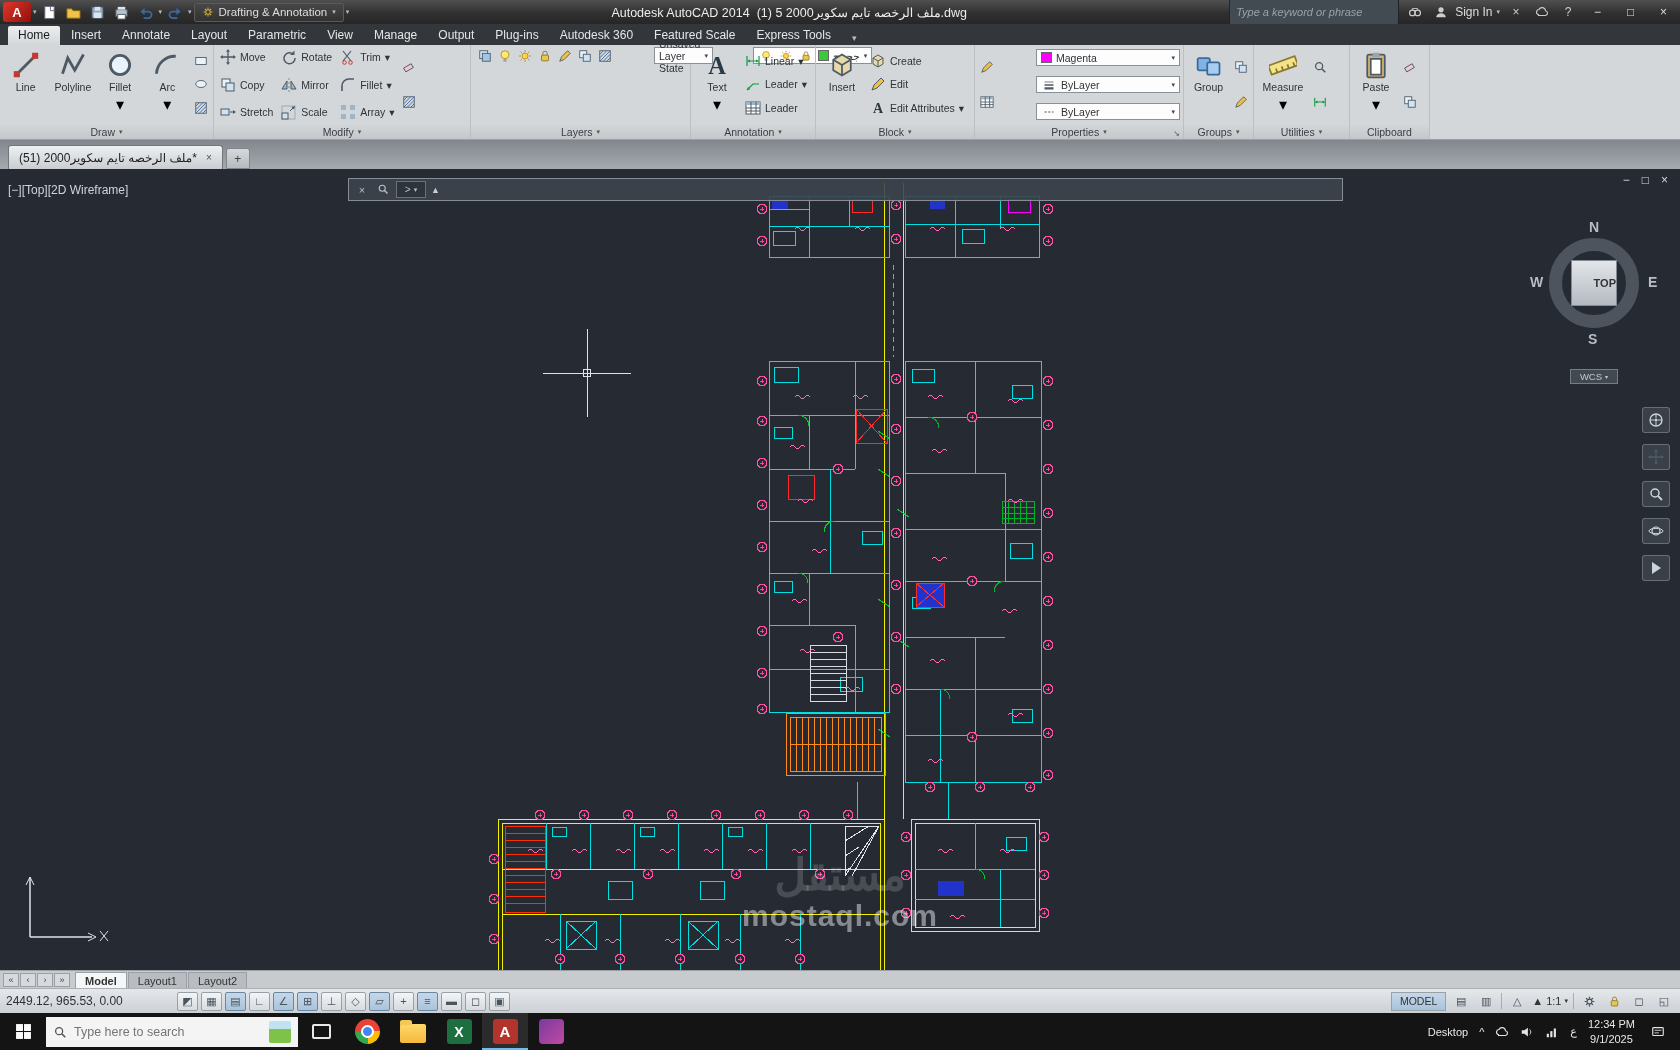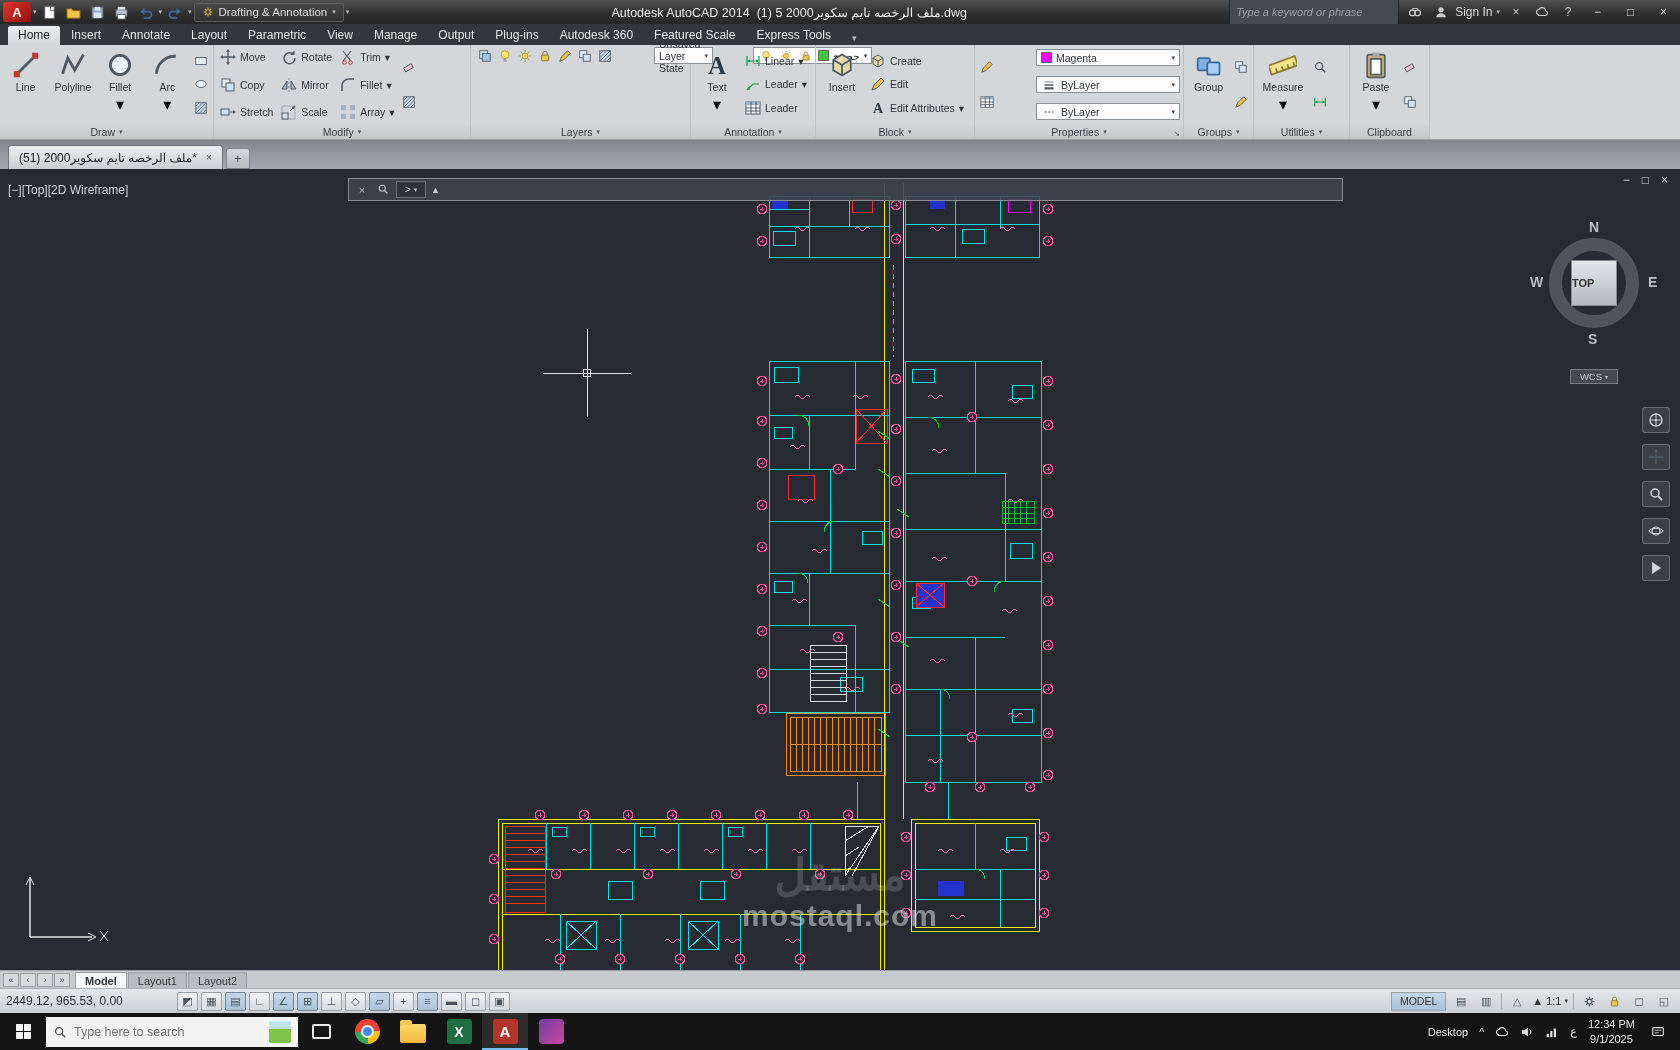--- a/index.html
+++ b/index.html
@@ -68,21 +68,21 @@
 .vp-label{position:absolute;left:8px;top:14px;color:#cfd4d9;font-size:12px;z-index:4;}
 .dwg-winctl{position:absolute;right:12px;top:4px;display:flex;gap:12px;color:#d4d8dc;font-size:12px;z-index:6;}
 .cmdbar{position:absolute;left:348px;top:9px;width:995px;height:23px;background:rgba(62,68,76,0.9);border:1px solid #878d93;display:flex;align-items:center;gap:5px;padding:0 5px;z-index:5;}
 .cmd-ic{color:#b8bec4;font-size:11px;width:16px;text-align:center;}
 .cmd-ic svg{width:12px;height:12px;}
 .cmd-prompt{min-width:30px;height:17px;background:#2e343b;border:1px solid #6a7076;color:#b8bec4;font-size:10px;display:flex;align-items:center;justify-content:center;gap:3px;padding:0 3px;}
 .cmd-input{flex:1;background:transparent;border:none;outline:none;color:#aeb4ba;font-size:13px;font-style:italic;font-family:"Liberation Sans",sans-serif;}
 .cmd-up{color:#c8ced4;font-size:9px;}
 .viewcube{position:absolute;left:1528px;top:50px;width:136px;height:180px;z-index:4;}
 .vc-ring{position:absolute;left:21px;top:19px;width:90px;height:90px;border-radius:50%;border:13px solid rgba(130,140,152,0.42);}
-.vc-face{position:absolute;left:43px;top:41px;width:46px;height:46px;background:linear-gradient(#e2e6ea,#b4bac2);border:1px solid #848a92;display:flex;align-items:center;justify-content:flex-start;font-size:11px;color:#333;font-weight:bold;}
+.vc-face{position:absolute;left:43px;top:41px;width:46px;height:46px;background:linear-gradient(#e2e6ea,#b4bac2);border:1px solid #848a92;display:flex;align-items:center;justify-content:flex-end;font-size:11px;color:#333;font-weight:bold;}
 .vc-l{position:absolute;color:#b6bdc6;font-size:14px;font-weight:bold;z-index:5;}
 .vc-wcs{position:absolute;left:42px;top:150px;width:48px;height:15px;background:rgba(120,128,138,0.35);border:1px solid rgba(170,178,188,0.5);color:#c3c9d1;font-size:9.5px;display:flex;align-items:center;justify-content:center;gap:3px;}
 .navbar{position:absolute;right:10px;top:238px;width:28px;display:flex;flex-direction:column;gap:11px;z-index:4;}
 .nav-btn{width:28px;height:26px;background:rgba(96,104,112,0.35);border:1px solid rgba(160,168,176,0.45);border-radius:3px;display:flex;align-items:center;justify-content:center;}
 .nav-btn svg{width:16px;height:16px;}
 .ucs{position:absolute;left:16px;top:700px;z-index:3;}
 .crosshair{position:absolute;left:587px;top:204px;z-index:6;}
 .ch-h{position:absolute;left:-44px;top:0;width:88px;height:1px;background:#dfe3e7;}
 .ch-v{position:absolute;left:0;top:-44px;width:1px;height:88px;background:#dfe3e7;}
 .ch-box{position:absolute;left:-4px;top:-4px;width:8px;height:8px;border:1px solid #dfe3e7;}

